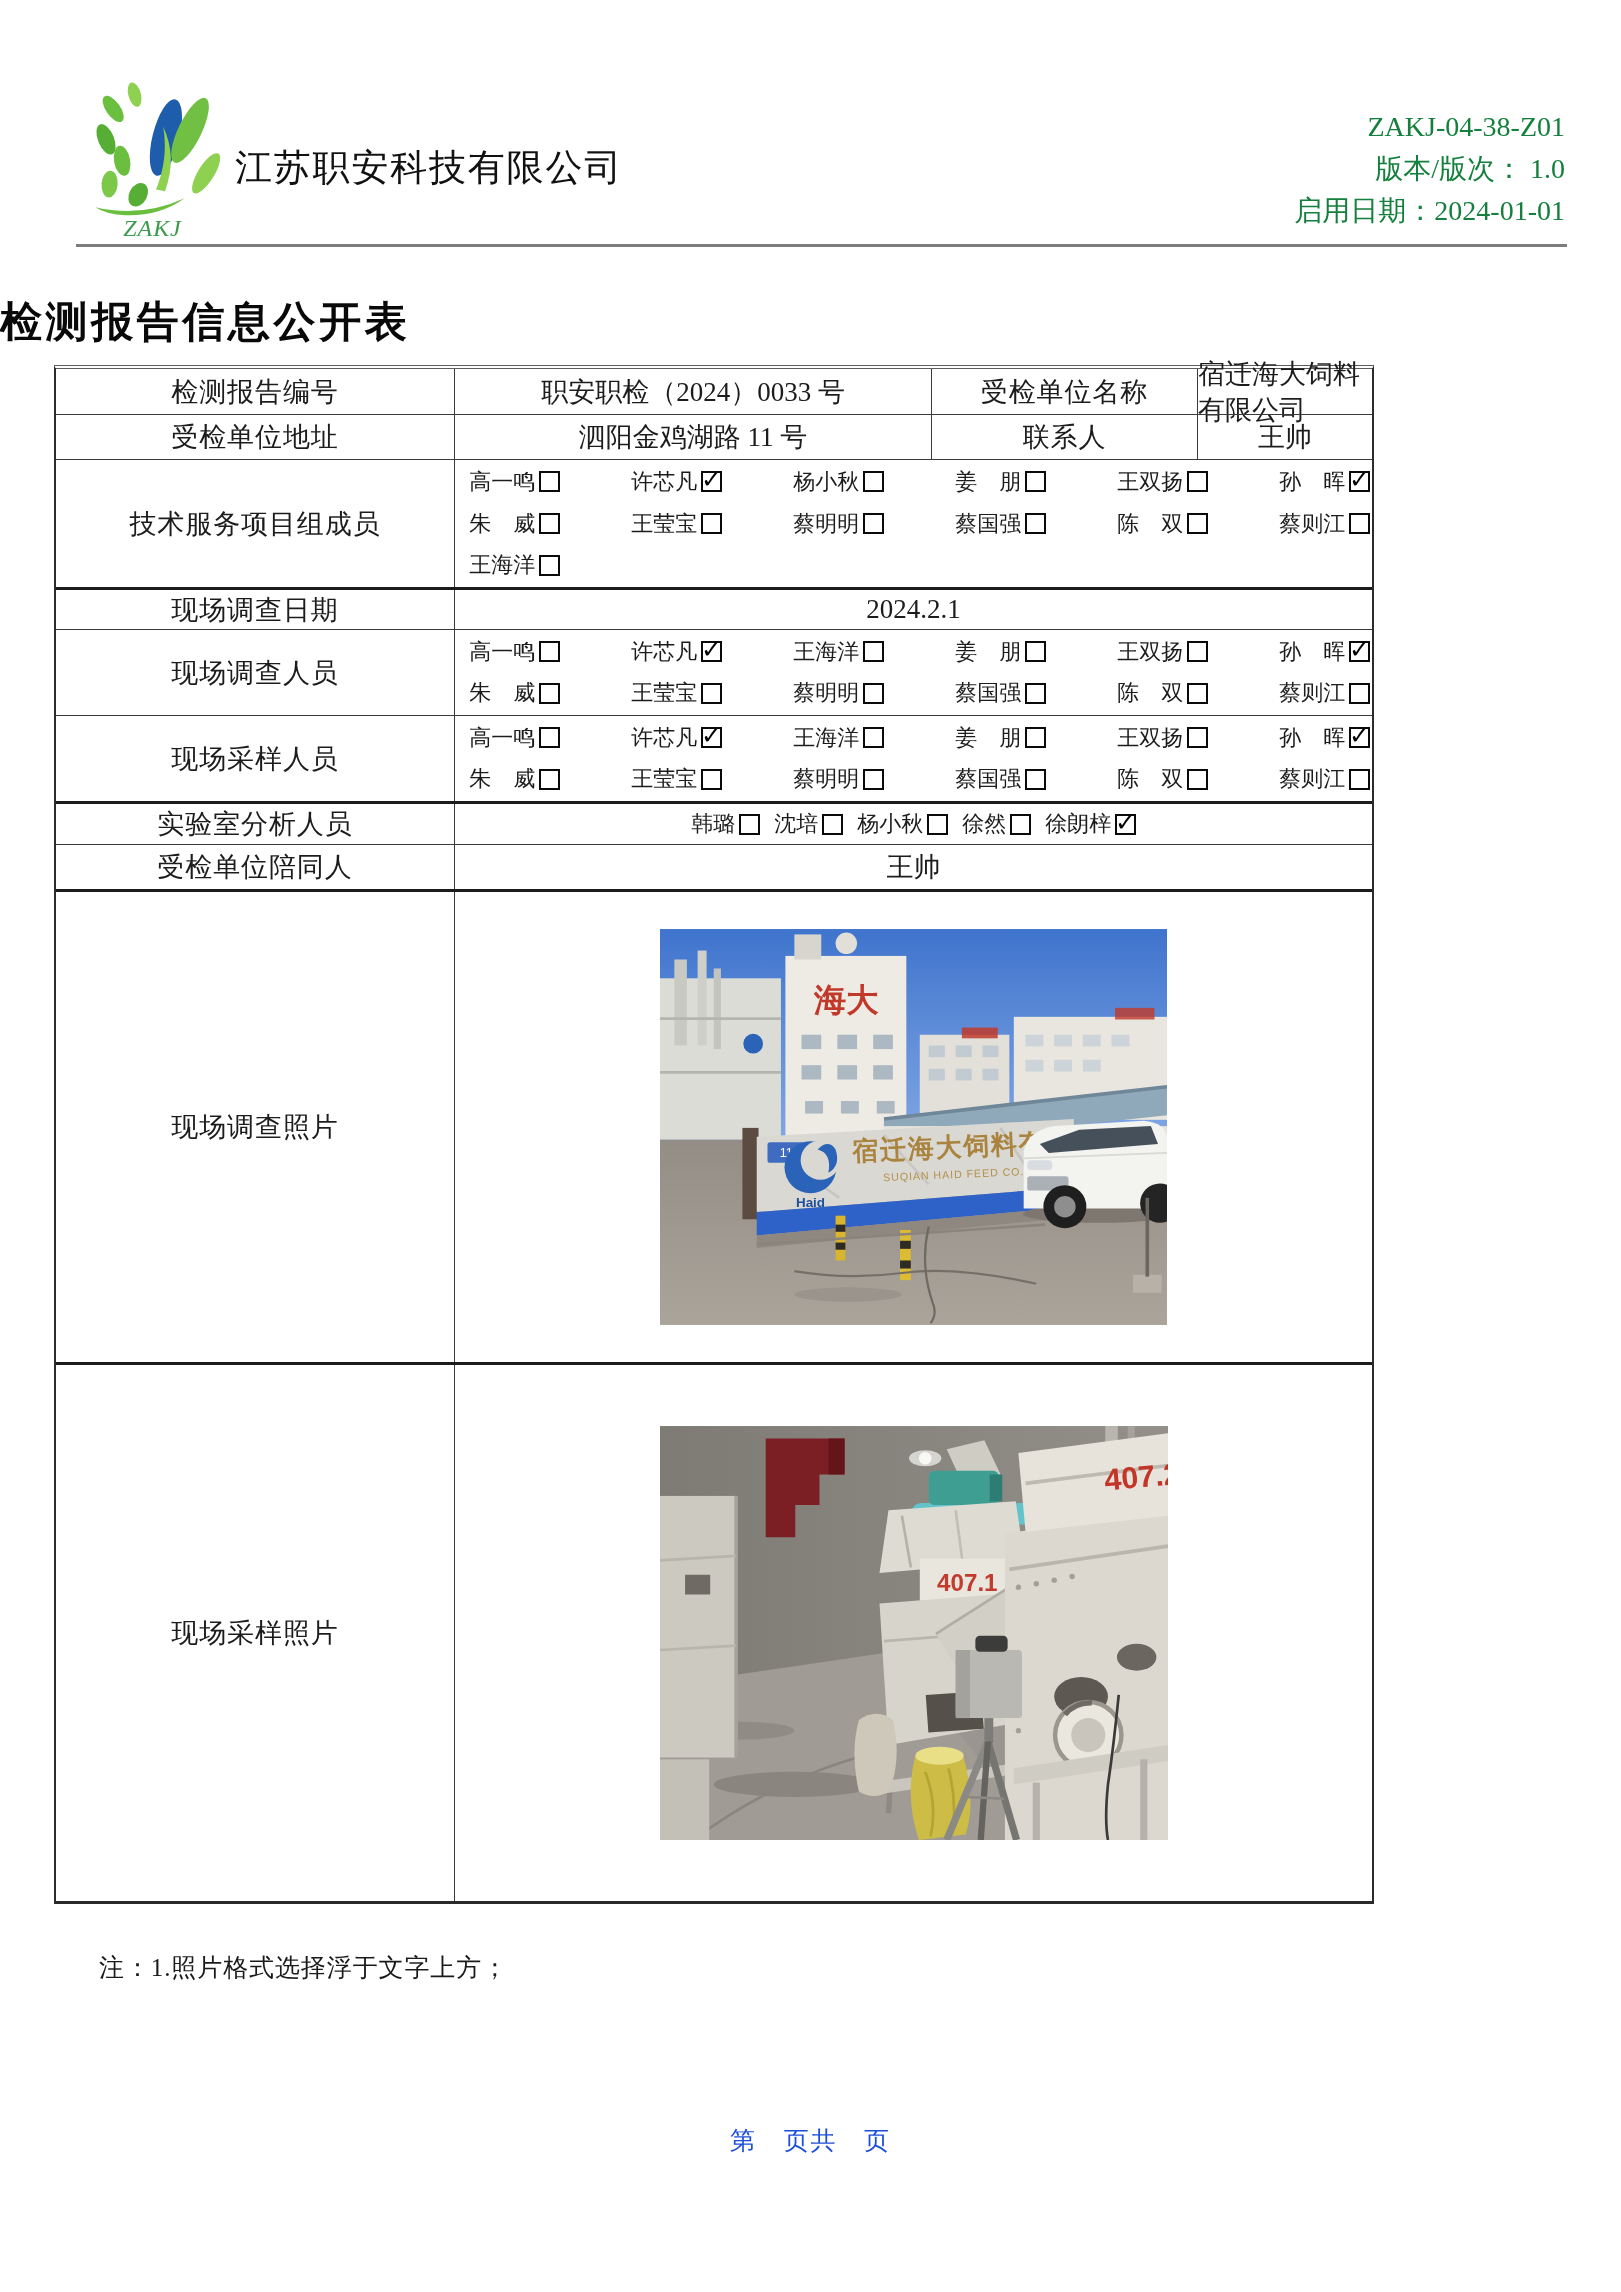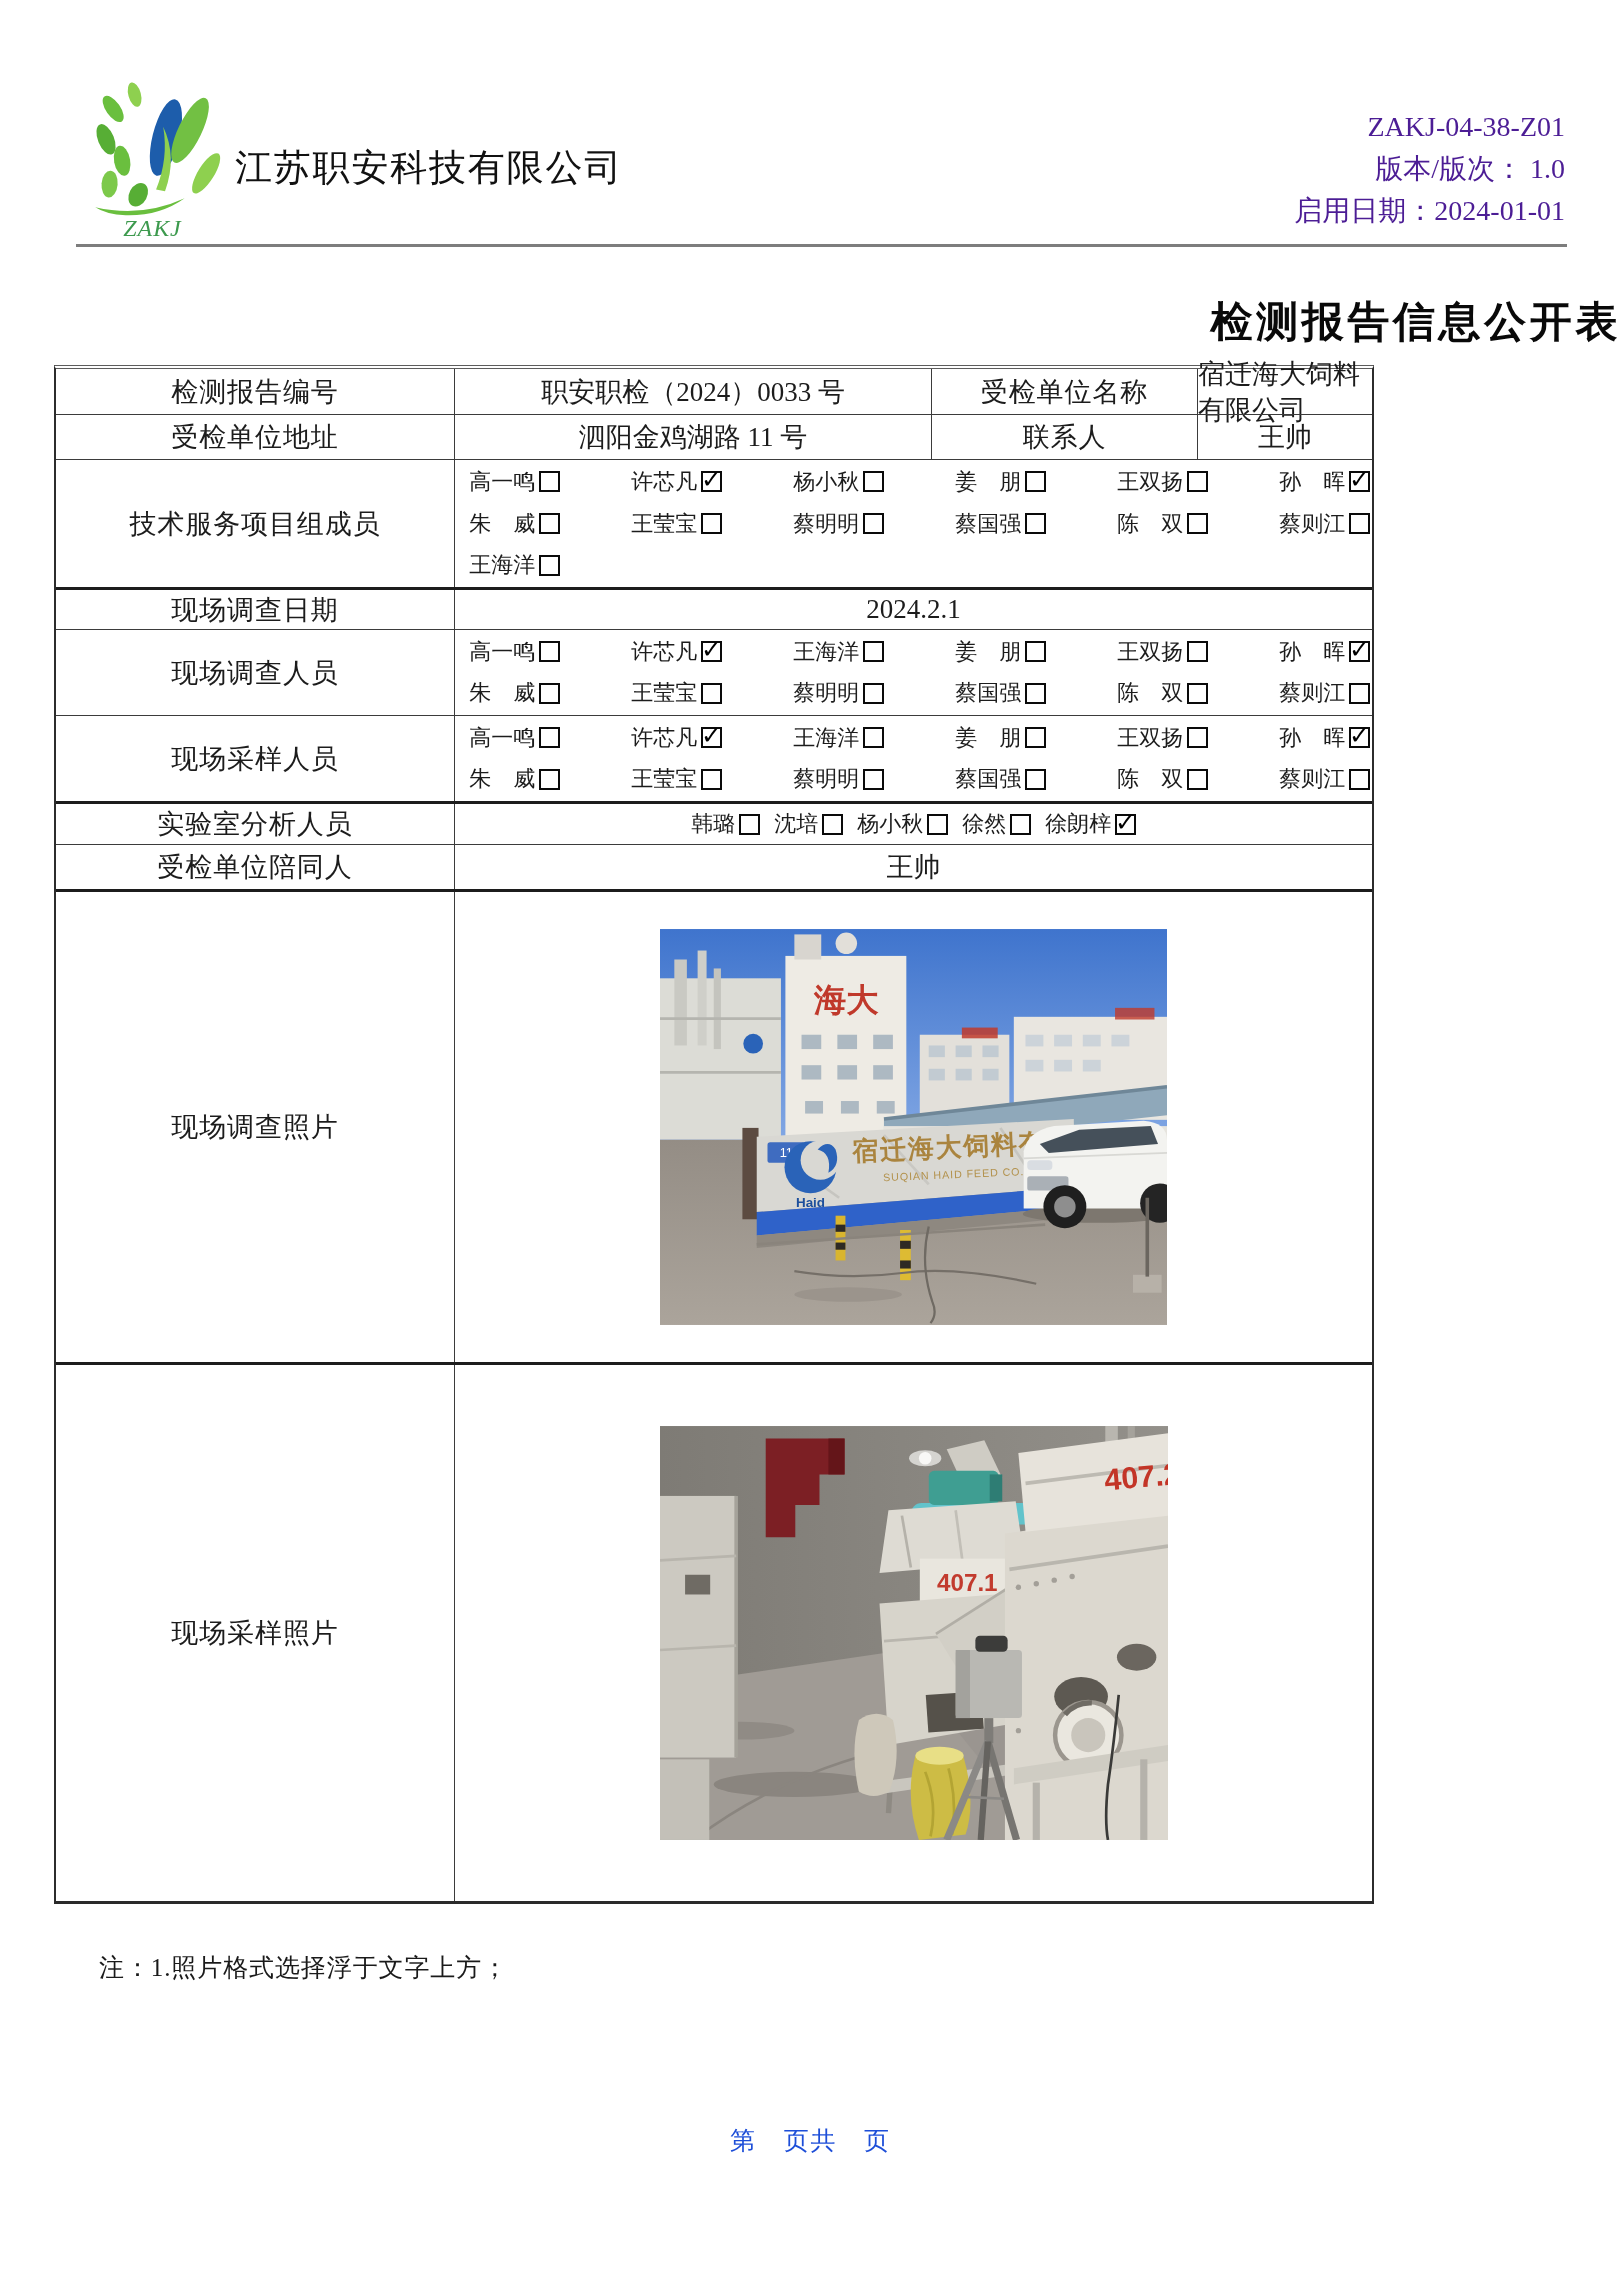--- a/index.html
+++ b/index.html
@@ -5,23 +5,23 @@
   html,body{margin:0;padding:0;background:#ffffff;}
   .page{
     position:relative;width:1621px;height:2293px;background:#fff;overflow:hidden;
     font-family:"Liberation Serif","DejaVu Serif",serif;color:#1c1c1c;
   }
   
   .logo-svg{position:absolute;left:79px;top:75px;}
   .logo-word{position:absolute;left:79px;top:215px;width:147px;text-align:center;
     font-style:italic;font-weight:400;font-size:24px;color:#3d9a4e;letter-spacing:0.9px;}
   .company-name{position:absolute;left:235px;top:143px;font-size:37px;letter-spacing:1.8px;color:#111;}
-  .header-right{position:absolute;right:56px;top:106px;text-align:right;font-size:28px;line-height:42px;color:#4c1d95;}
+  .header-right{position:absolute;right:56px;top:106px;text-align:right;font-size:28px;line-height:42px;color:#15803d;}
   .header-rule{position:absolute;left:76px;top:244px;width:1491px;height:2.7px;background:#7d7d7d;}
-  .doc-title{position:absolute;left:0;top:294px;width:100%;text-align:right;
+  .doc-title{position:absolute;left:0;top:294px;width:100%;text-align:left;
     font-size:42px;font-weight:700;letter-spacing:3.6px;color:#090909;}
   
   .doc-table{position:absolute;left:54px;top:365px;width:1320px;box-sizing:border-box;
     border:2.2px solid #2c2c2c;border-top:4.5px double #5d5d5d;border-bottom:3.6px solid #2a2a2a;
     display:flex;flex-direction:column;background:#fff;}
   .t-row{display:flex;box-sizing:border-box;border-top:1.8px solid #3b3b3b;}
   .t-row:first-child{border-top:none;}
   .t-row.thick{border-top:3.1px solid #1c1c1c;}
   .t-label{width:399px;flex:none;box-sizing:border-box;border-right:1.8px solid #3b3b3b;
     display:flex;align-items:center;justify-content:center;font-size:27px;letter-spacing:0.9px;text-align:center;}

